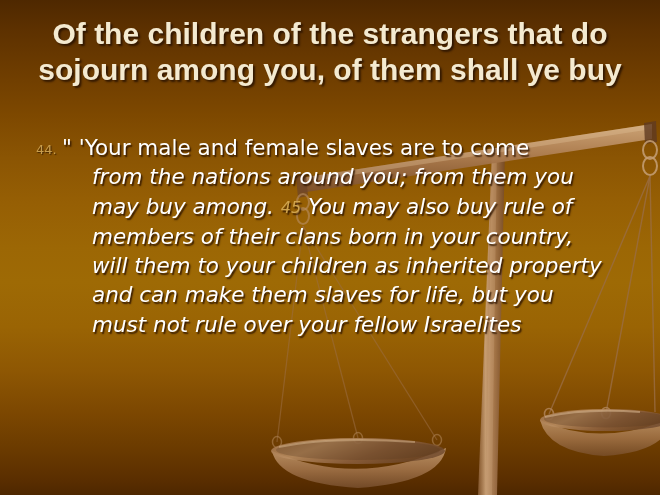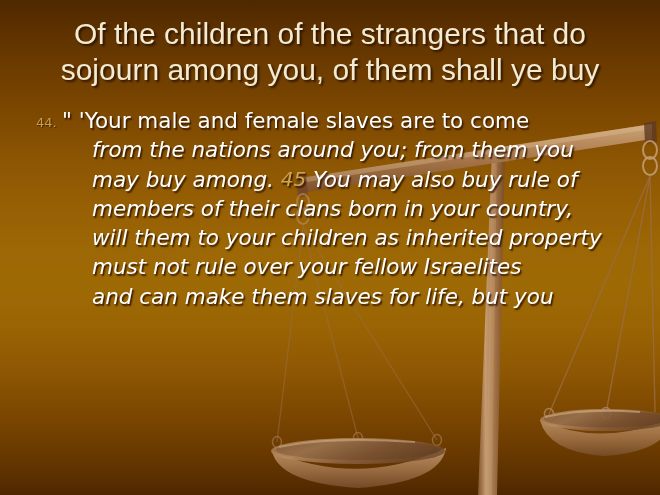--- a/index.html
+++ b/index.html
@@ -42,32 +42,32 @@
   
   #title {
     position: absolute;
     left: 12px;
     top: 16px;
     width: 636px;
     text-align: center;
     color: #f4ead0;
     font-size: 30px;
     line-height: 36px;
-    font-weight: 400;
+    font-weight: 700;
     letter-spacing: 0px;
     text-shadow: 2px 2px 2px rgba(40,18,0,0.85);
     font-family: "Liberation Sans", sans-serif;
   }
   #title .tline { display: block; white-space: nowrap; }
 
   
   #body-block {
     position: absolute;
     left: 30px;
-    top: 106px;
+    top: 133px;
     width: 600px;
   }
   .verse-row {
     display: block;
     position: relative;
   }
   .verse-marker {
     position: absolute;
     left: 6px;
     top: 9px;
@@ -80,21 +80,21 @@
     margin-left: 32px;
     color: #ffffff;
     font-size: 21.5px;
     line-height: 29.3px;
     text-shadow: 1.5px 1.5px 1.5px rgba(45,20,0,0.9);
     font-family: "DejaVu Sans", sans-serif;
   }
   .body-text .ln { display: block; white-space: nowrap; }
   .vnum {
     color: #cfa44f;
-    font-size: 20px;
+    font-size: 16px;
     vertical-align: 1px;
   }
   .indent1 { padding-left: 30px; font-style: italic; }
 </style>
 </head>
 <body>
 
 <div id="slide">
 
   <div class="scale-layer">
@@ -198,19 +198,19 @@
 
   <div id="body-block">
     <div class="verse-row">
       <span class="verse-marker">44.</span>
       <div class="body-text" id="body-text">
           <span class="ln"><span>" 'Your male and female slaves are to come</span></span>
           <span class="ln indent1"><span>from the nations around you; from them you</span></span>
           <span class="ln indent1"><span>may buy among. </span><span class="vnum">45</span><span> You may also buy rule of</span></span>
           <span class="ln indent1"><span>members of their clans born in your country,</span></span>
           <span class="ln indent1"><span>will them to your children as inherited  property</span></span>
+          <span class="ln indent1"><span>and can make them slaves for life, but you</span></span>
           <span class="ln indent1"><span>must not rule over your fellow Israelites</span></span>
-          <span class="ln indent1"><span>and can make them slaves for life, but you</span></span>
         </div>
     </div>
   </div>
 
 </div>
 
 </body></html>

